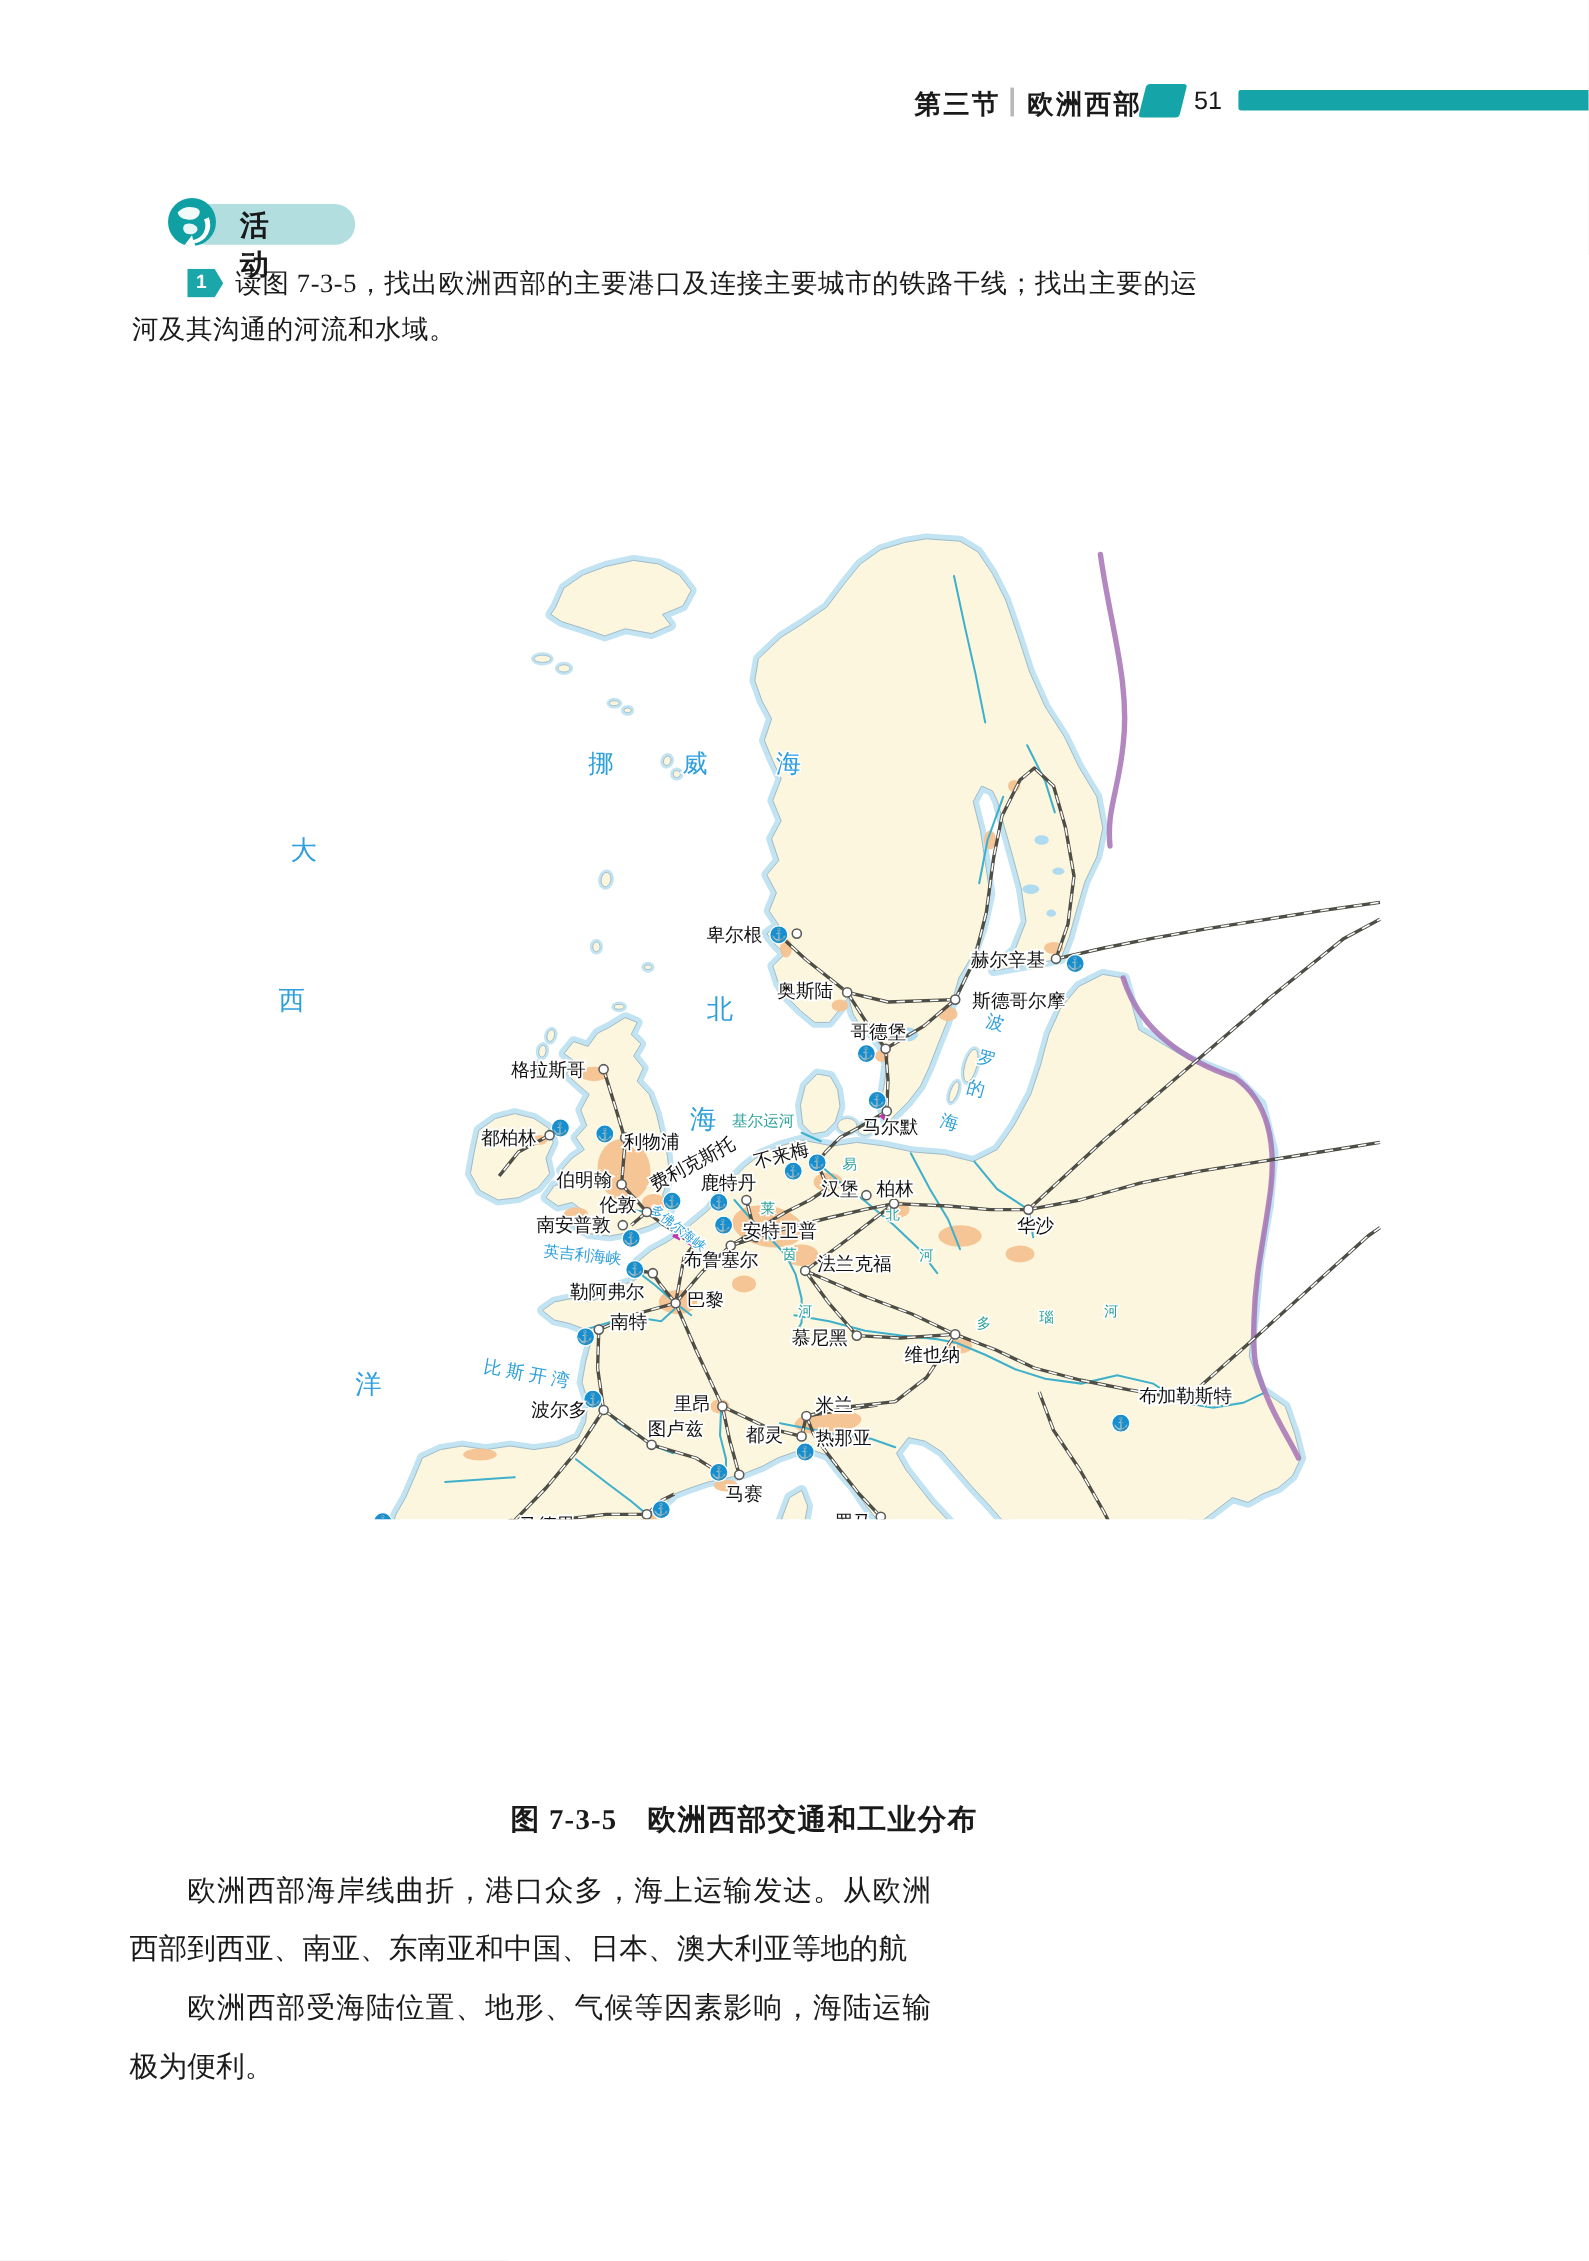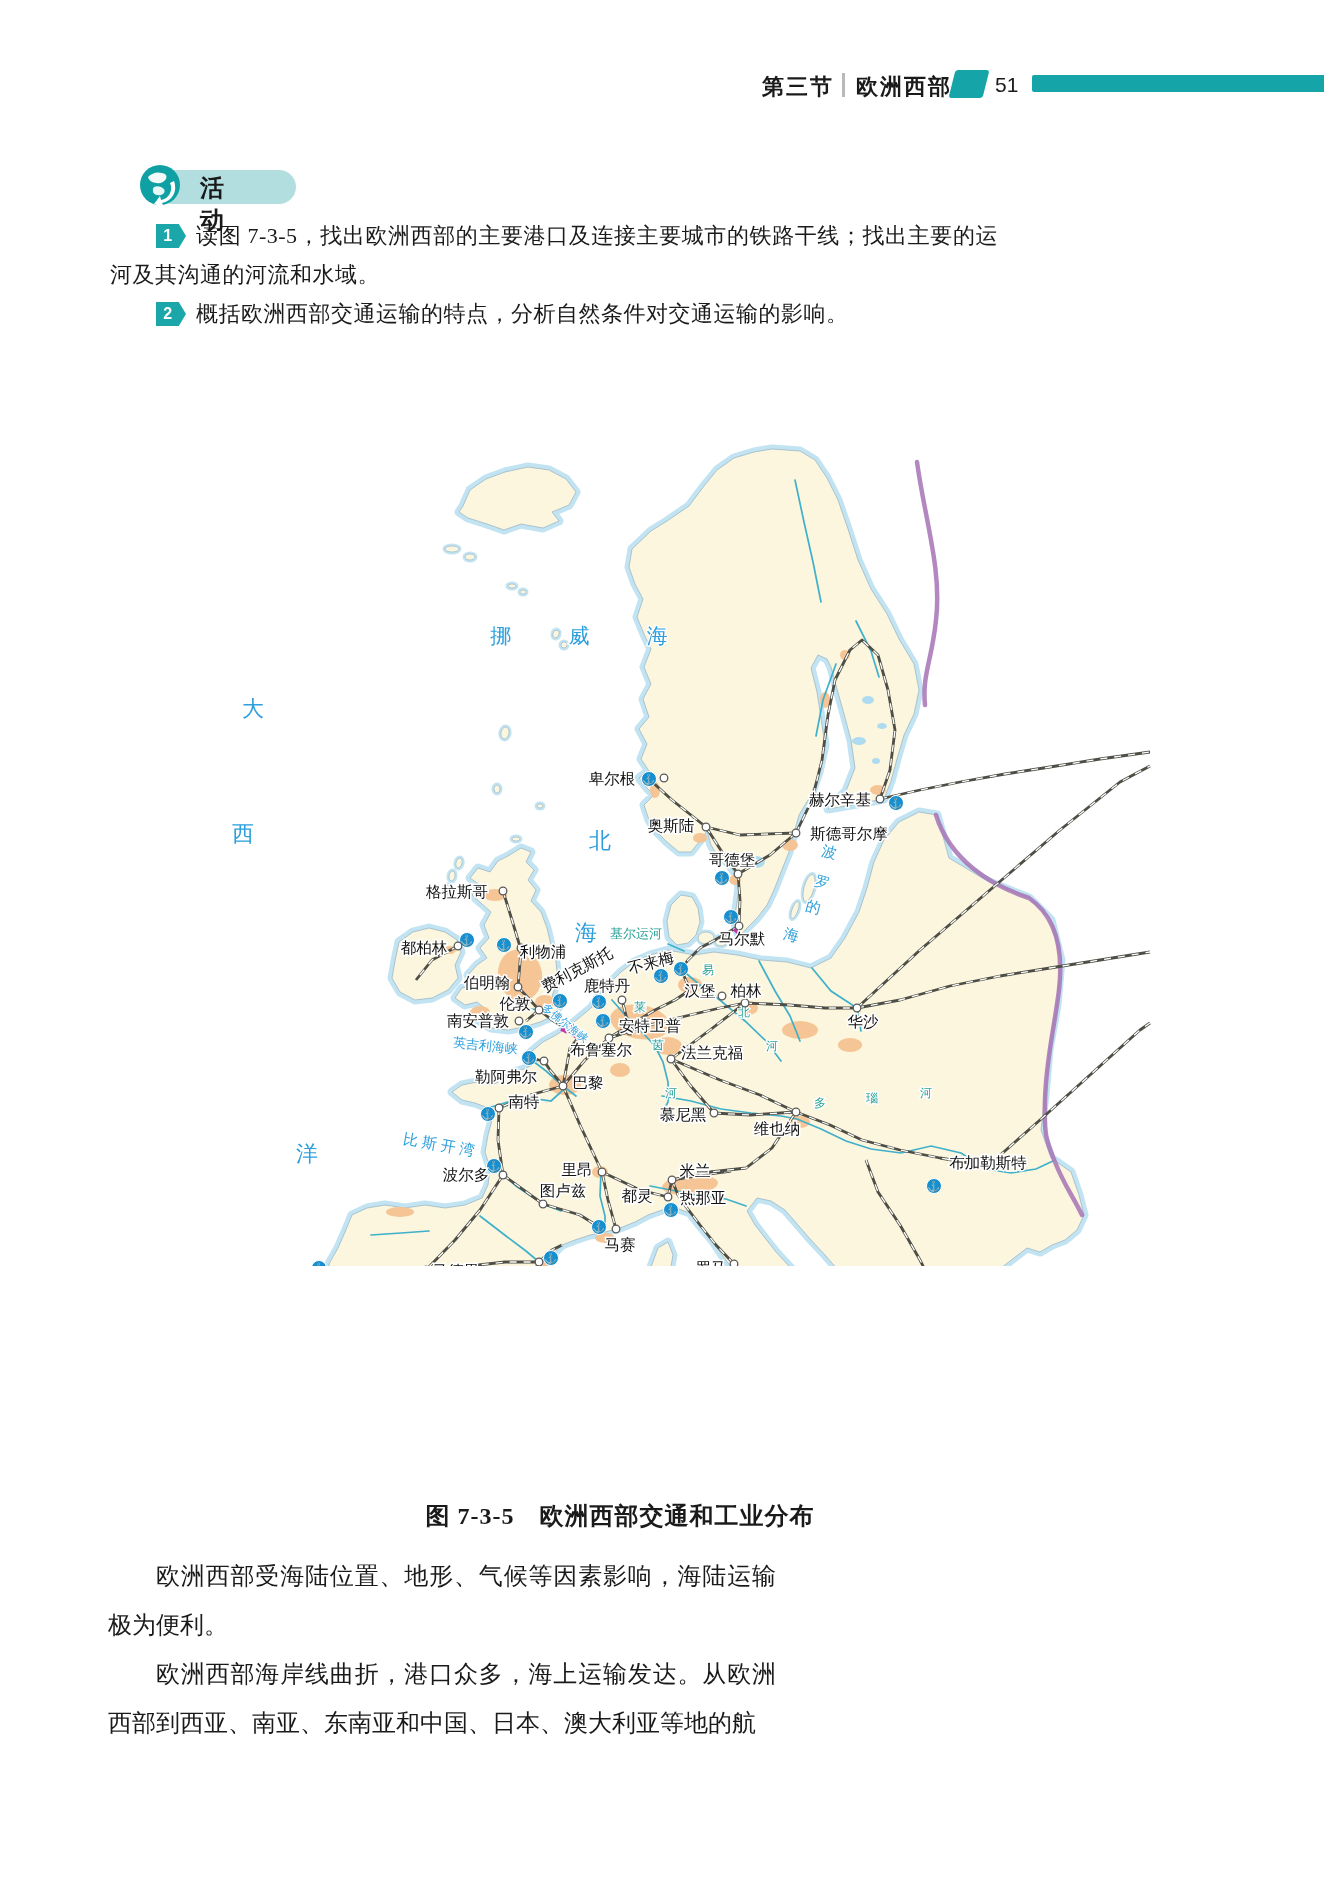--- a/index.html
+++ b/index.html
@@ -60,21 +60,20 @@
       <circle cx="22" cy="22" r="20" fill="#0fa0a4"></circle>
       <path d="M10,14 Q16,8 24,10 Q30,11 28,16 Q25,21 18,20 Q11,19 10,14 Z" fill="#ffffff" opacity="0.95"></path>
       <path d="M16,24 Q22,22 26,26 Q28,30 23,32 Q17,33 15,29 Q14,26 16,24 Z" fill="#ffffff" opacity="0.9"></path>
       <path d="M36,18 A16,16 0 0 1 24,40 L26,44 L16,41 L22,33 L23,37 A12,12 0 0 0 32,20 Z" fill="#ffffff"></path>
     </svg>
     <span id="act-title">活动</span>
   </div>
 
   <div id="act-items">
     <p><span class="badge">1</span><span>读图 7-3-5，找出欧洲西部的主要港口及连接主要城市的铁路干线；找出主要的运河及其沟通的河流和水域。</span></p>
-    <p><span class="badge">2</span><span>概括欧洲西部交通运输的特点，分析自然条件对交通运输的影响。</span></p>
   </div>
 
   <svg id="euromap" width="985" height="840" viewBox="172 426 985 840">
       <path d="M463,506 L470,490 L486,479 L505,472 L528,467 L549,470 L566,479 L576,492 L569,505 L552,512 L559,521 L543,528 L521,524 L504,530 L487,524 L468,518 L459,512 Z" fill="none" stroke="#c2e3f2" stroke-width="9" stroke-linejoin="round"></path>
       <path d="M632,549 L651,531 L667,521 L689,506 L704,486 L717,470 L734,458 L754,452 L772,449 L800,451 L815,460 L827,478 L838,500 L848,529 L858,560 L871,589 L887,614 L899,639 L914,664 L919,690 L914,714 L904,735 L897,759 L891,781 L884,799 L862,803 L845,806 L828,809 L846,791 L855,768 L851,740 L844,714 L837,689 L831,667 L827,659 L818,655 L811,668 L817,692 L821,718 L825,745 L819,772 L811,795 L799,815 L794,833 L789,852 L781,872 L774,890 L767,905 L757,918 L747,928 L739,937 L734,920 L737,903 L739,887 L736,874 L727,862 L717,855 L711,845 L707,831 L699,842 L691,852 L679,852 L667,842 L657,832 L649,820 L644,805 L654,795 L647,788 L639,778 L649,771 L641,759 L647,744 L639,729 L649,717 L643,699 L651,684 L644,667 L651,649 L644,634 L637,617 L643,599 L635,584 L629,567 Z" fill="none" stroke="#c2e3f2" stroke-width="9" stroke-linejoin="round"></path>
       <path d="M508,856 L521,848 L531,852 L526,862 L534,870 L528,880 L536,890 L531,901 L541,912 L547,928 L551,945 L556,962 L558,980 L552,996 L560,1005 L553,1016 L540,1022 L524,1027 L508,1030 L491,1028 L478,1020 L487,1010 L477,1002 L465,1005 L455,998 L462,988 L474,985 L468,975 L477,965 L487,958 L480,948 L489,938 L484,925 L491,912 L482,904 L472,895 L480,885 L470,878 L478,868 L490,872 L498,861 Z" fill="none" stroke="#c2e3f2" stroke-width="9" stroke-linejoin="round"></path>
       <path d="M399,942 L413,932 L429,928 L445,932 L457,940 L461,952 L455,965 L458,978 L448,990 L432,998 L415,1000 L400,992 L392,978 L395,961 Z" fill="none" stroke="#c2e3f2" stroke-width="9" stroke-linejoin="round"></path>
       <path d="M671,905 L681,895 L692,897 L698,908 L700,922 L696,935 L688,943 L677,945 L669,937 L667,921 Z" fill="none" stroke="#c2e3f2" stroke-width="9" stroke-linejoin="round"></path>
       <path d="M668,950 L650,955 L634,962 L621,972 L611,982 L600,995 L591,1008 L579,1018 L567,1028 L556,1035 L543,1042 L531,1052 L539,1060 L527,1068 L514,1072 L504,1080 L491,1085 L477,1082 L462,1085 L452,1092 L462,1100 L475,1103 L488,1108 L492,1120 L488,1135 L485,1152 L490,1168 L488,1185 L482,1198 L465,1205 L445,1208 L425,1205 L405,1208 L385,1205 L367,1208 L352,1215 L345,1232 L338,1248 L330,1262 L325,1278 L330,1292 L325,1308 L330,1325 L338,1340 L352,1348 L365,1358 L380,1362 L398,1368 L418,1372 L438,1368 L455,1358 L470,1345 L482,1332 L488,1318 L485,1305 L495,1292 L508,1282 L522,1272 L538,1265 L552,1255 L562,1245 L575,1240 L590,1235 L605,1232 L620,1228 L635,1222 L648,1215 L662,1210 L676,1208 L690,1213 L700,1226 L712,1240 L722,1255 L732,1268 L740,1282 L752,1295 L764,1305 L777,1312 L787,1320 L781,1332 L774,1341 L762,1338 L757,1348 L767,1355 L779,1344 L791,1337 L803,1330 L815,1323 L828,1317 L840,1311 L846,1303 L838,1295 L826,1297 L813,1290 L800,1278 L788,1265 L776,1252 L765,1238 L755,1225 L747,1211 L757,1198 L771,1201 L785,1210 L798,1225 L811,1240 L825,1255 L838,1270 L852,1285 L865,1298 L872,1312 L884,1322 L895,1335 L888,1348 L902,1353 L912,1345 L924,1352 L934,1360 L947,1368 L957,1360 L951,1348 L964,1341 L974,1335 L984,1342 L992,1331 L985,1318 L975,1305 L967,1292 L974,1280 L987,1272 L1001,1268 L1014,1258 L1027,1248 L1040,1252 L1052,1245 L1065,1240 L1077,1230 L1084,1215 L1079,1195 L1071,1172 L1051,1158 L1041,1130 L1045,1095 L1049,1050 L1057,1005 L1061,960 L1051,920 L1029,898 L989,882 L949,858 L937,815 L919,812 L899,822 L884,840 L874,862 L867,888 L859,912 L845,938 L831,958 L811,968 L787,962 L761,960 L737,955 L714,952 L694,955 Z" fill="none" stroke="#c2e3f2" stroke-width="9" stroke-linejoin="round"></path>
       <path d="M658,1248 L668,1242 L673,1255 L670,1272 L664,1288 L655,1284 L651,1267 Z" fill="none" stroke="#c2e3f2" stroke-width="9" stroke-linejoin="round"></path>
@@ -447,17 +446,17 @@
       <line x1="651" y1="1456" x2="664" y2="1456" stroke="#c633ae" stroke-width="3.5"></line>
       <text x="678" y="1462" font-size="16" fill="#111111" text-anchor="start" font-family="&quot;Liberation Serif&quot;,serif">海底隧道</text>
       <circle cx="806" cy="1456" r="7.5" fill="#168fd0" stroke="#ffffff" stroke-width="1"></circle>
       <text x="806" y="1459.8" font-size="10.5" fill="#ffffff" text-anchor="middle">⚓</text>
       <text x="822" y="1462" font-size="16" fill="#111111" text-anchor="start" font-family="&quot;Liberation Serif&quot;,serif">港口</text>
     </svg>
 
   <div id="caption">图 7-3-5　欧洲西部交通和工业分布</div>
 
   <div id="paras">
+    <p>欧洲西部海岸线曲折，港口众多，海上运输发达。从欧洲西部到西亚、南亚、东南亚和中国、日本、澳大利亚等地的航</p>
     <p>欧洲西部受海陆位置、地形、气候等因素影响，海陆运输极为便利。</p>
-    <p>欧洲西部海岸线曲折，港口众多，海上运输发达。从欧洲西部到西亚、南亚、东南亚和中国、日本、澳大利亚等地的航</p>
   </div>
 
 </div>
 
 </body></html>

